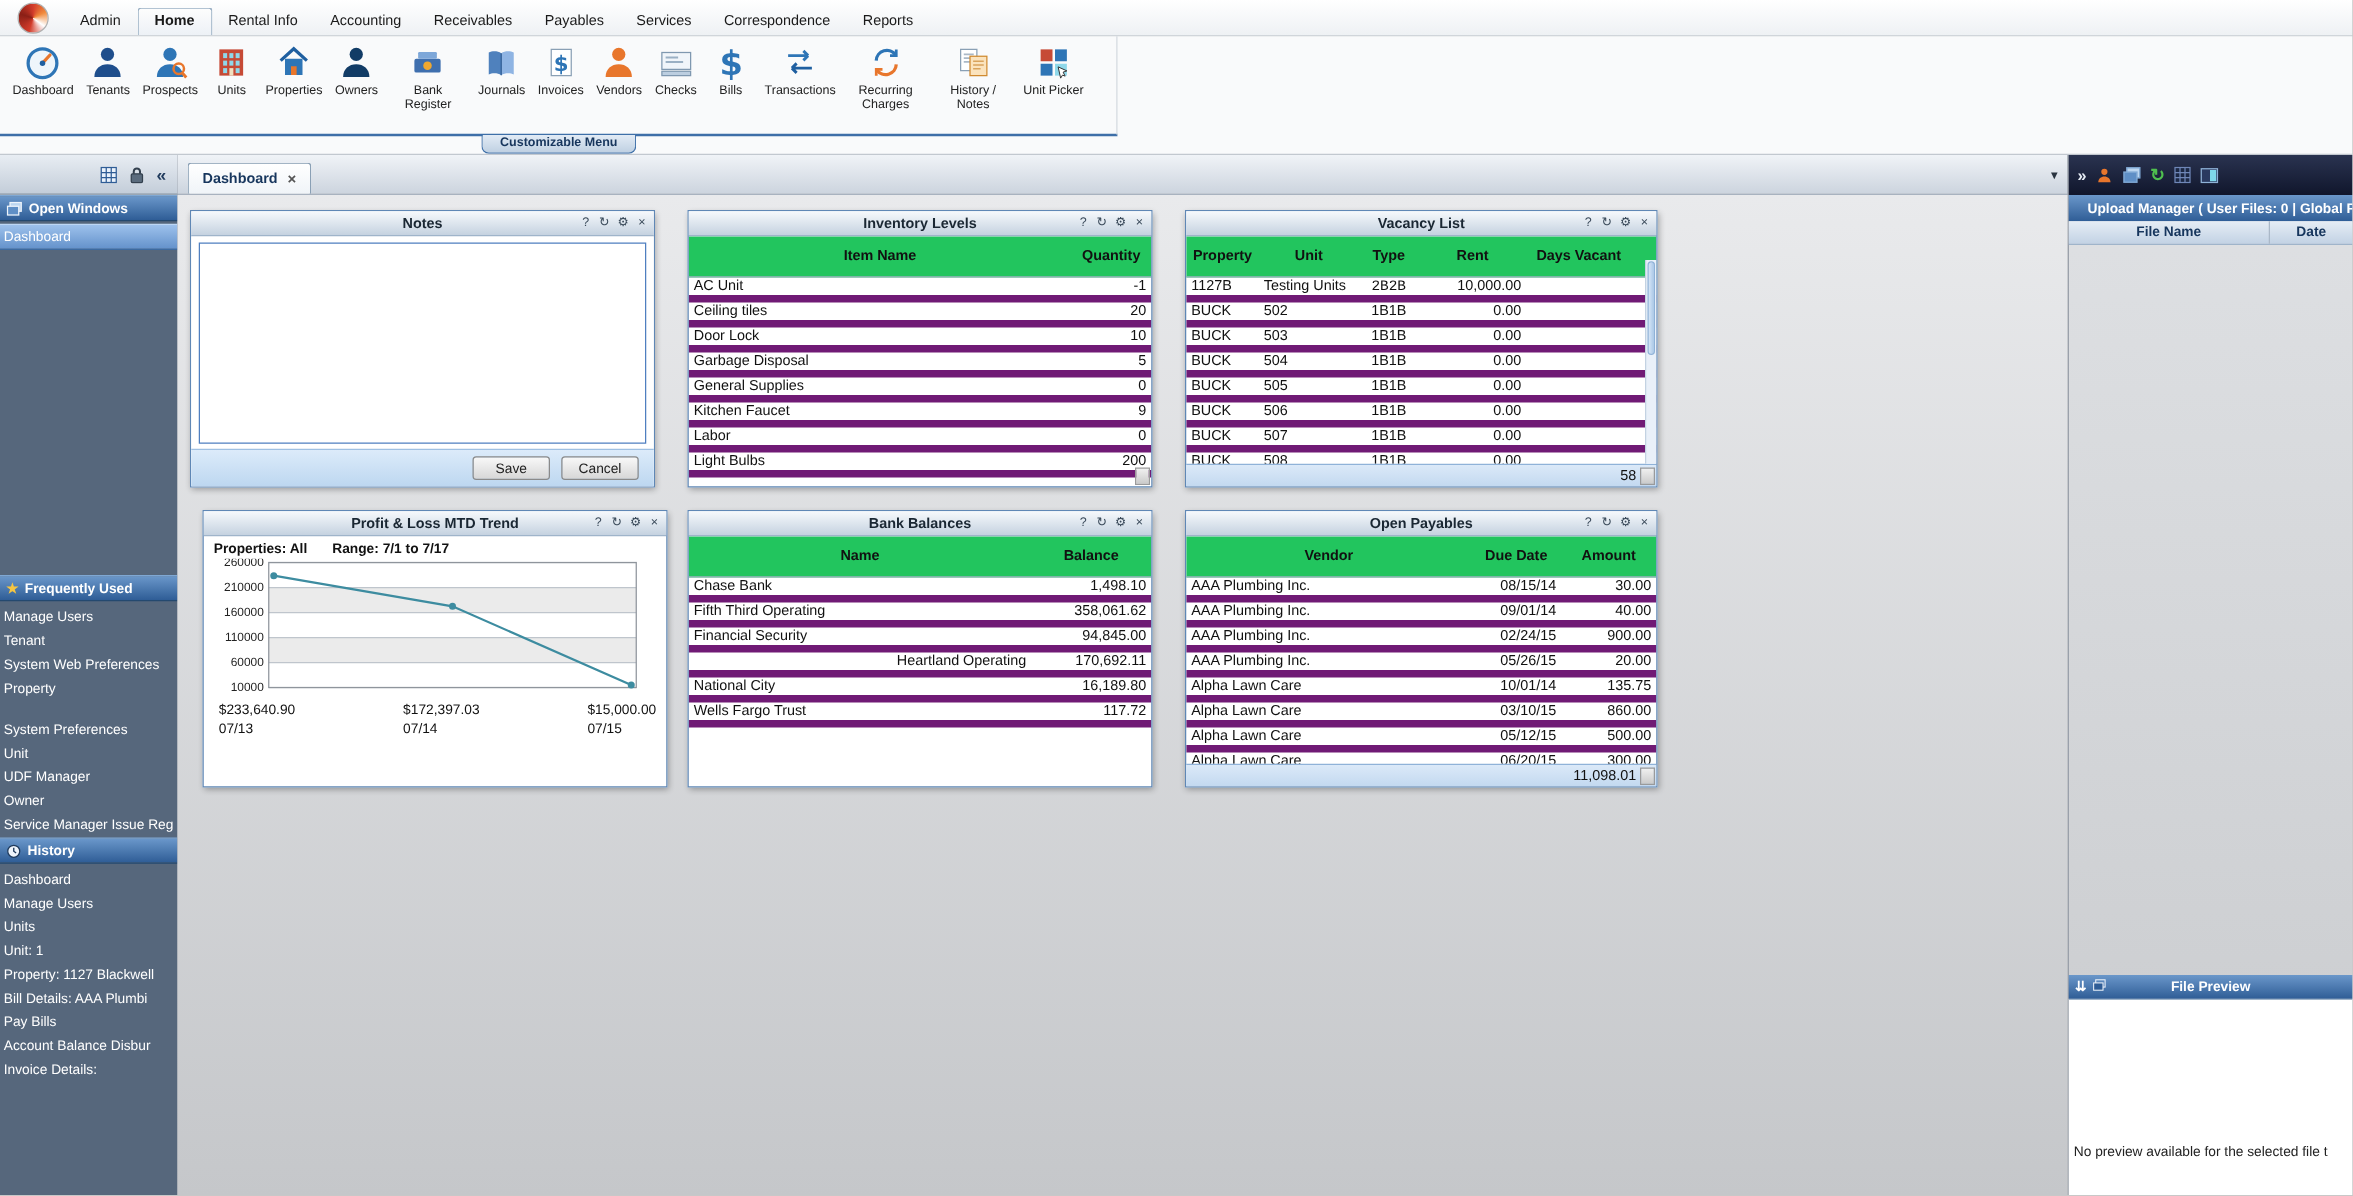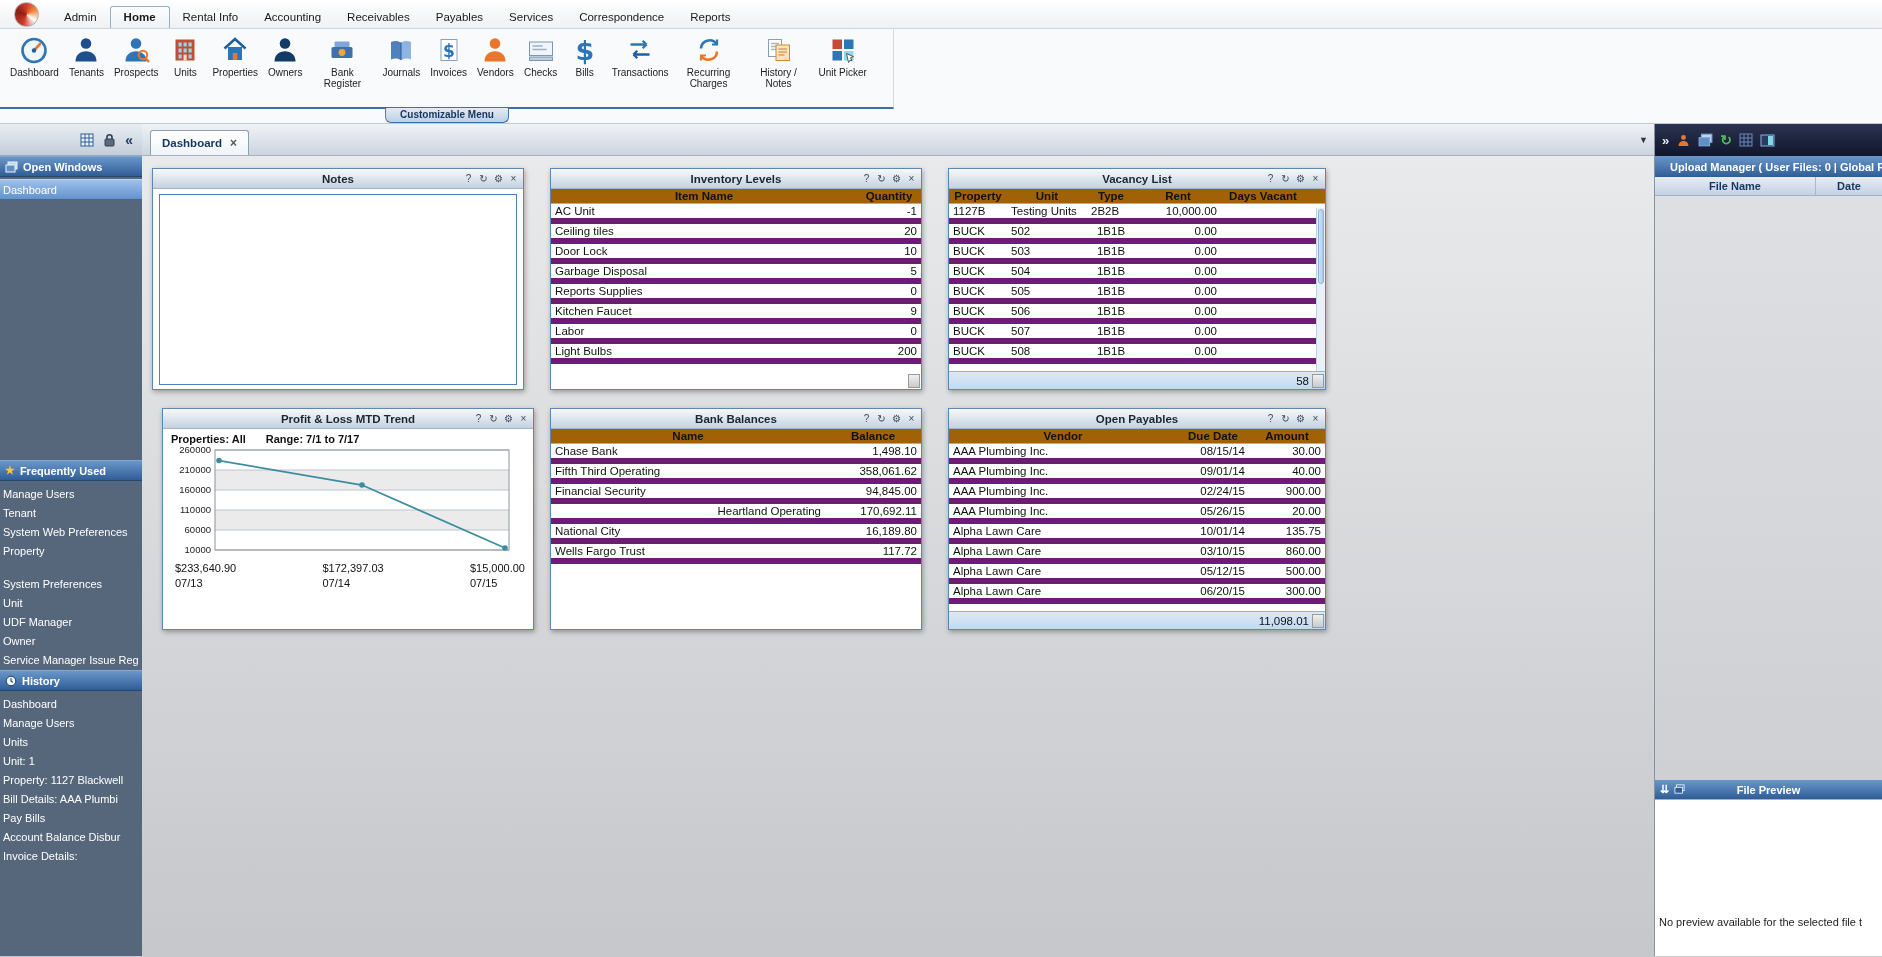--- a/index.html
+++ b/index.html
@@ -57,21 +57,21 @@
 
   
   .panel { position:absolute; background:#fff; border:1px solid #5f87b5; box-shadow:1px 2px 5px rgba(0,0,0,.32); display:flex; flex-direction:column; }
   .panel-title { height:20px; flex:none; background:linear-gradient(#f6f9fc,#c5d2e0); border-bottom:1px solid #9fb4ca; display:flex; align-items:center; position:relative; }
   .pt-text { flex:1; text-align:center; font-weight:bold; font-size:11.5px; color:#1a2733; }
   .pt-controls { position:absolute; right:4px; top:0; height:20px; display:flex; align-items:center; gap:4px; }
   .pc-icon { font-size:10px; color:#3a4a5a; width:11px; text-align:center; line-height:1; }
 
   .tbl { flex:1; display:flex; flex-direction:column; overflow:hidden; }
   .trow { display:flex; height:20px; flex:none; border-bottom:6px solid #701a75; align-items:center; }
-  .trow.thead { height:15px; font-weight:bold; border-bottom:1px solid #9fb0c2; background:#a16207; }
+  .trow.thead { height:33px; font-weight:bold; border-bottom:1px solid #9fb0c2; background:#22c55e; }
   .tcell { padding:0 4px; font-size:11.5px; white-space:nowrap; overflow:hidden; }
   .panel-footer { height:18px; flex:none; background:linear-gradient(#dbe9f8,#c3d9f0); border-top:1px solid #8fb2d8;
                   display:flex; align-items:center; justify-content:flex-end; padding-right:16px; font-size:11.5px; position:relative; }
   .corner { position:absolute; right:1px; bottom:1px; width:12px; height:14px; background:linear-gradient(#f0f0f0,#cacaca); border:1px solid #9a9a9a; }
   .vscroll { position:absolute; right:0; top:39px; bottom:18px; width:9px; background:#e9f0f9; border-left:1px solid #c3d2e2; }
   .vthumb { position:absolute; top:1px; left:1px; width:6px; height:46%; background:linear-gradient(90deg,#d6e5f6,#aac8e8); border:1px solid #8fb2d8; border-radius:3px; }
 
   
   .notes-body { flex:1; display:flex; flex-direction:column; background:#fff; }
   .notes-body textarea { margin:5px 6px 4px 6px; flex:1; border:1px solid #4f7fc0; resize:none; outline:none; font-family:"Liberation Sans",sans-serif; font-size:12px; }
@@ -385,20 +385,24 @@
             <span class="pt-text">Notes</span>
             <span class="pt-controls">
                 <span class="pc-icon">?</span>
                 <span class="pc-icon">↻</span>
                 <span class="pc-icon">⚙</span>
                 <span class="pc-icon">×</span>
               </span>
           </div>
           <div class="notes-body">
             <textarea style=""></textarea>
+            <div class="notes-actions">
+              <button class="btn">Save</button>
+              <button class="btn">Cancel</button>
+            </div>
           </div>
         </div>
 
         <div class="panel" style="left:408px; top:12px; width:372px; height:222px;">
           <div class="panel-title">
             <span class="pt-text">Inventory Levels</span>
             <span class="pt-controls">
                 <span class="pc-icon">?</span>
                 <span class="pc-icon">↻</span>
                 <span class="pc-icon">⚙</span>
@@ -420,21 +424,21 @@
               </div>
               <div class="trow">
                 <div class="tcell" style="flex: 1 1 0%; text-align: left;">Door Lock</div>
                 <div class="tcell" style="width: 64px; text-align: right;">10</div>
               </div>
               <div class="trow">
                 <div class="tcell" style="flex: 1 1 0%; text-align: left;">Garbage Disposal</div>
                 <div class="tcell" style="width: 64px; text-align: right;">5</div>
               </div>
               <div class="trow">
-                <div class="tcell" style="flex: 1 1 0%; text-align: left;">Reports Supplies</div>
+                <div class="tcell" style="flex: 1 1 0%; text-align: left;">General Supplies</div>
                 <div class="tcell" style="width: 64px; text-align: right;">0</div>
               </div>
               <div class="trow">
                 <div class="tcell" style="flex: 1 1 0%; text-align: left;">Kitchen Faucet</div>
                 <div class="tcell" style="width: 64px; text-align: right;">9</div>
               </div>
               <div class="trow">
                 <div class="tcell" style="flex: 1 1 0%; text-align: left;">Labor</div>
                 <div class="tcell" style="width: 64px; text-align: right;">0</div>
               </div>
@@ -460,21 +464,21 @@
               <div class="trow thead">
                 <div class="tcell" style="width: 58px; text-align: center;">Property</div>
                 <div class="tcell" style="width: 80px; text-align: center;">Unit</div>
                 <div class="tcell" style="width: 48px; text-align: center;">Type</div>
                 <div class="tcell" style="width: 86px; text-align: center;">Rent</div>
                 <div class="tcell" style="width: 84px; text-align: center;">Days Vacant</div>
               </div>
               <div class="trow">
                 <div class="tcell" style="width: 58px; text-align: left;">1127B</div>
                 <div class="tcell" style="width: 80px; text-align: left;">Testing Units</div>
-                <div class="tcell" style="width: 48px; text-align: left;">2B2B</div>
+                <div class="tcell" style="width: 48px; text-align: center; font-family: Liberation Mono, monospace;">2B2B</div>
                 <div class="tcell" style="width: 86px; text-align: right;">10,000.00</div>
                 <div class="tcell" style="width: 84px; text-align: right;"></div>
               </div>
               <div class="trow">
                 <div class="tcell" style="width: 58px; text-align: left;">BUCK</div>
                 <div class="tcell" style="width: 80px; text-align: left;">502</div>
                 <div class="tcell" style="width: 48px; text-align: center;">1B1B</div>
                 <div class="tcell" style="width: 86px; text-align: right;">0.00</div>
                 <div class="tcell" style="width: 84px; text-align: right;"></div>
               </div>

